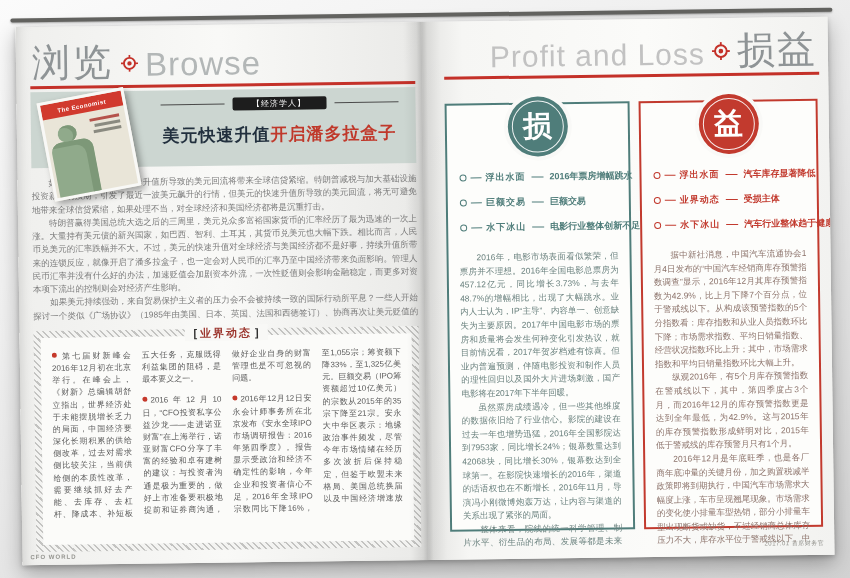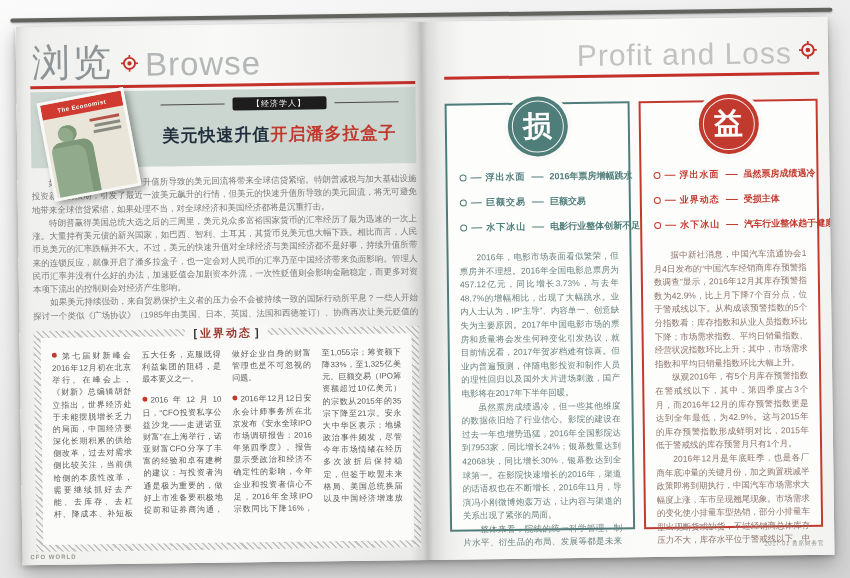--- a/index.html
+++ b/index.html
@@ -162,20 +162,21 @@
           <span class="ticon">
             <svg width="18" height="18" viewBox="0 0 20 20">
               <circle cx="10" cy="10" r="6.5" fill="none" stroke="#c43129" stroke-width="2.2"></circle>
               <circle cx="10" cy="10" r="2.6" fill="#c43129"></circle>
               <rect x="9" y="0" width="2" height="3.4" fill="#c43129"></rect>
               <rect x="9" y="16.6" width="2" height="3.4" fill="#c43129"></rect>
               <rect x="0" y="9" width="3.4" height="2" fill="#c43129"></rect>
               <rect x="16.6" y="9" width="3.4" height="2" fill="#c43129"></rect>
             </svg>
           </span>
+          <span class="cn-title2">损益</span>
         </div>
         <div class="rule"></div>
 
         <div class="boxes">
 
           <div class="pl-box loss">
             <div class="circle">损</div>
             <div class="rows">
               <div class="prow">
                 <span class="oc"></span>
@@ -207,21 +208,21 @@
           </div>
 
           <div class="pl-box gain">
             <div class="circle">益</div>
             <div class="rows">
               <div class="prow">
                 <span class="oc"></span>
                   <span class="dash1"></span>
                 <span class="prow-label">浮出水面</span>
                   <span class="dash2"></span>
-                <span class="prow-value">虽然票房成绩遇冷</span>
+                <span class="prow-value">汽车库存显著降低</span>
               </div>
               <div class="prow">
                 <span class="oc"></span>
                   <span class="dash1"></span>
                 <span class="prow-label">业界动态</span>
                   <span class="dash2"></span>
                 <span class="prow-value">受损主体</span>
               </div>
               <div class="prow">
                 <span class="oc"></span>

